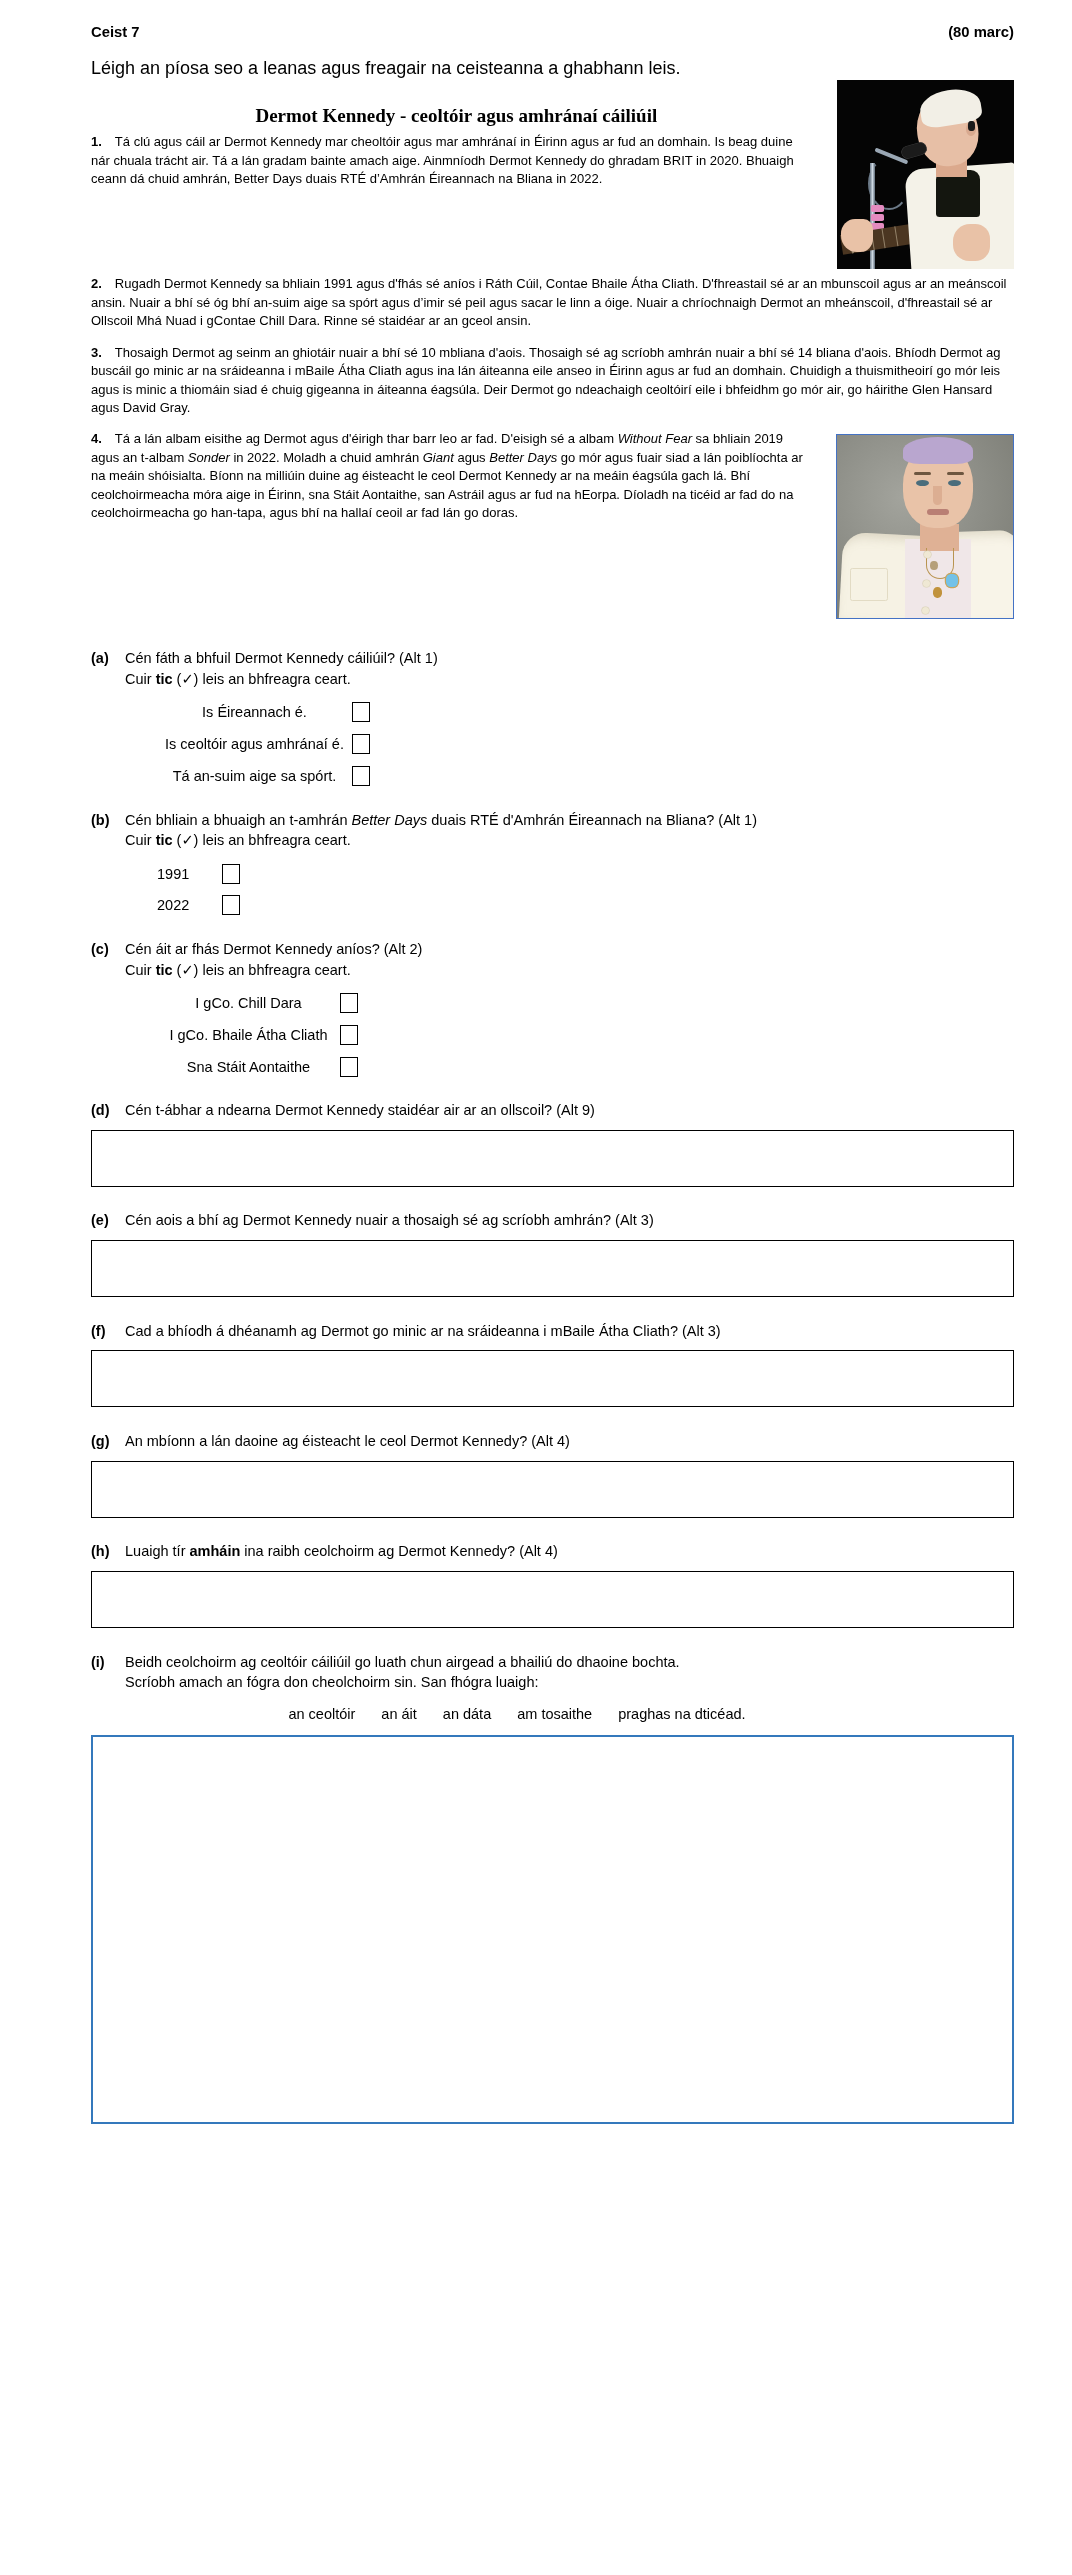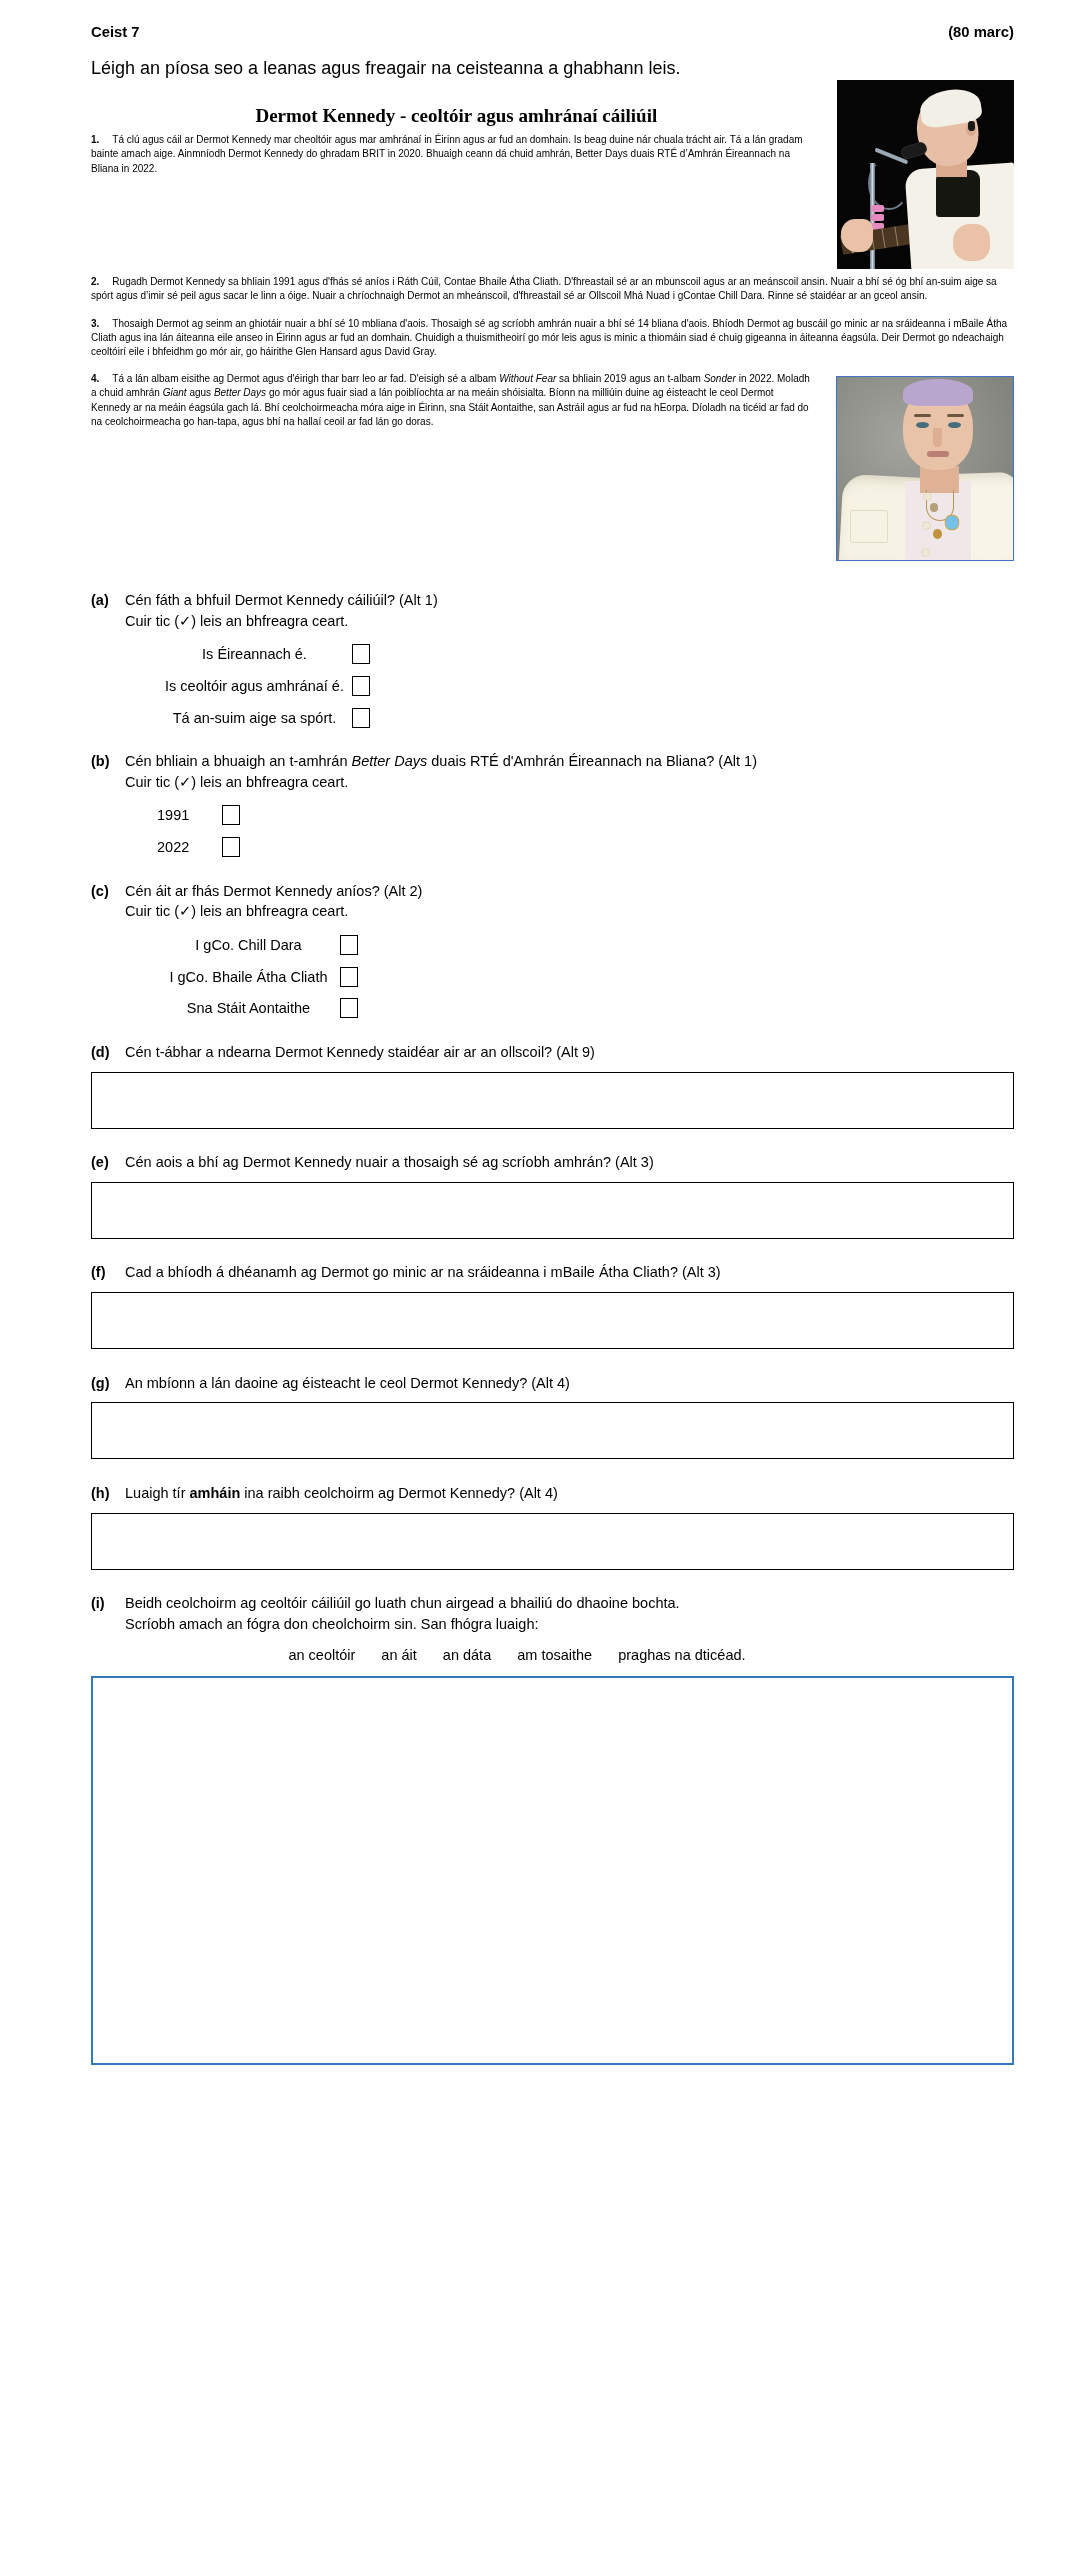--- a/index.html
+++ b/index.html
@@ -39,21 +39,21 @@
   .article-title {
     text-align: center;
     font-family: "Liberation Serif", serif;
     font-weight: bold;
     font-size: 19px;
     margin: 25px 0 5.9px 0;
     padding-right: 189px;
   }
 
   .para {
-    font-size: 10px;
+    font-size: 13px;
     line-height: 1.42;
     margin: 0 0 13px 0;
     text-align: left;
   }
   .para .num { font-weight: bold; margin-right: 13px; }
   .para i { font-style: italic; }
 
   .narrow { padding-right: 204px; }
 
   
@@ -229,21 +229,21 @@
   .qblock { clear: both; margin-top: 23.6px; }
   .qline {
     display: flex;
     align-items: baseline;
     font-size: 14.5px;
     line-height: 1.4;
   }
   .qlabel { font-weight: bold; width: 34px; flex: 0 0 34px; }
   .qtext { flex: 1; }
   .qsub { font-size: 14.5px; margin: 2.4px 0 0 34px; }
-  .qsub b { font-weight: normal; text-align: center; }
+  .qsub b { font-weight: bold; text-align: center; }
 
   .opts { margin: 15.3px 0 0 66px; }
   .opt-row {
     display: flex; align-items: center;
     margin-bottom: 11.8px;
     font-size: 14.5px;
   }
   .opt-label-fixed { width: 195px; text-align: center; }
   .opt-label-auto  { min-width: 57px; margin-right: 8.3px; }
   .checkbox {

